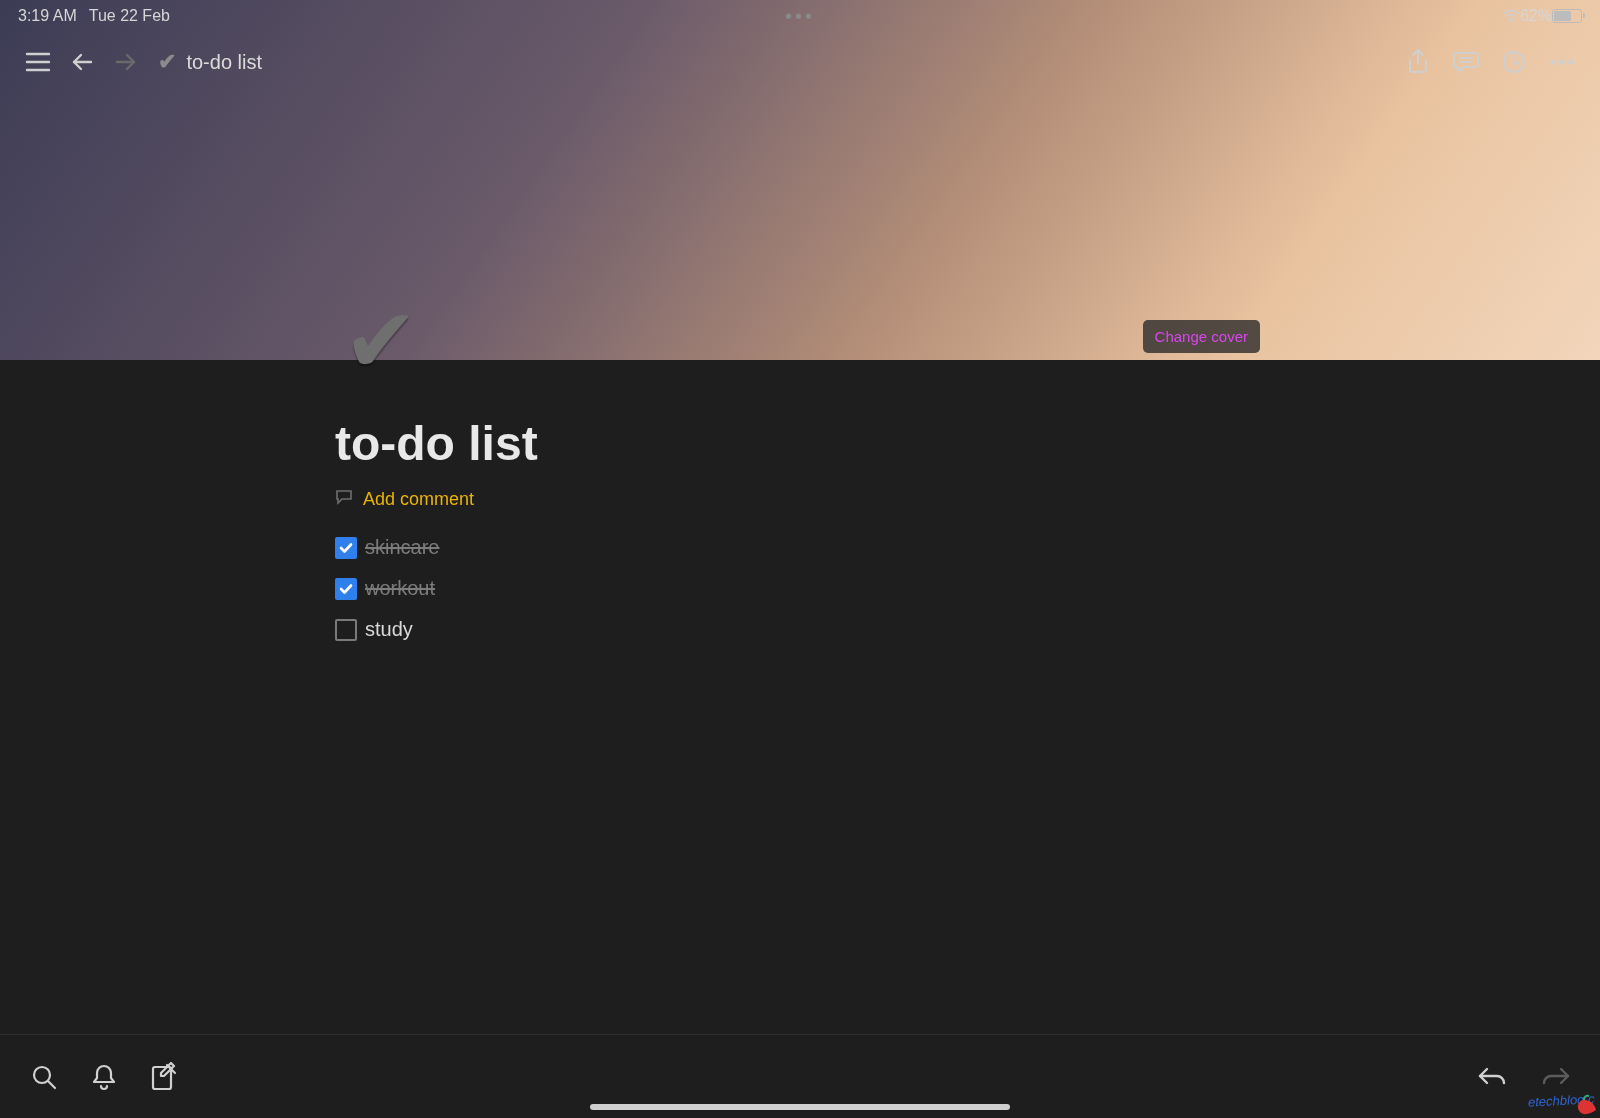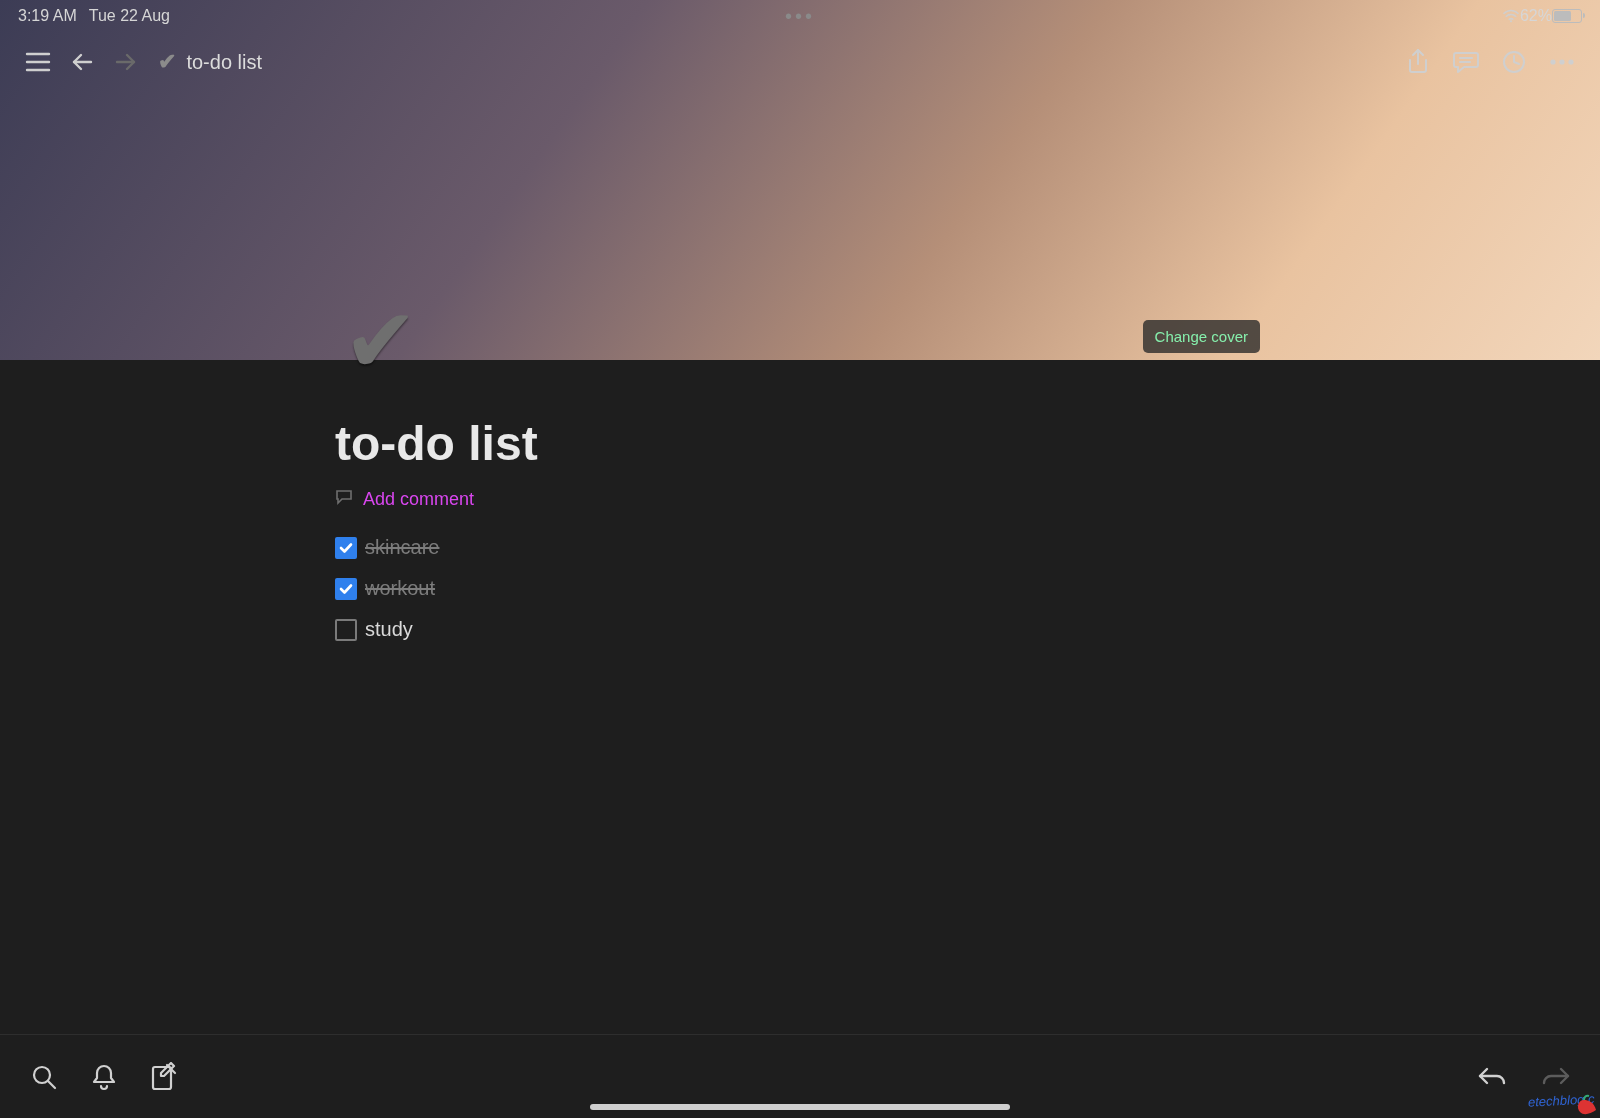--- a/index.html
+++ b/index.html
@@ -128,21 +128,21 @@
       #e9c3a0 80%,
       #f2d6bb 100%);
     z-index: 1;
   }
   .change-cover {
     position: absolute;
     right: 340px;
     top: 320px;
     z-index: 3;
     background: rgba(40,40,40,0.78);
-    color: #86efac;
+    color: #d946ef;
     font-size: 15px;
     padding: 8px 12px;
     border-radius: 5px;
   }
 
   
   .content-wrap {
     position: absolute;
     top: 86px;
     left: 0;
@@ -168,21 +168,21 @@
   .page-title {
     font-size: 48px;
     font-weight: 700;
     color: #e8e8e8;
     margin-bottom: 18px;
   }
   .add-comment {
     display: flex;
     align-items: center;
     gap: 10px;
-    color: #d946ef;
+    color: #eab308;
     font-size: 18px;
     margin-bottom: 26px;
   }
   .todo-list {
     display: flex;
     flex-direction: column;
     gap: 18px;
   }
   .todo-item {
     display: flex;
@@ -274,21 +274,21 @@
     height: 24px;
     z-index: 11;
   }
 </style>
 </head>
 <body>
 
 <div class="status-bar">
   <div class="status-left">
     <span>3:19 AM</span>
-    <span>Tue 22 Aug</span>
+    <span>Tue 22 Feb</span>
   </div>
   <div class="status-center">•••</div>
   <div class="status-right">
     <span class="wifi-icon">
       <svg width="18" height="14" viewBox="0 0 24 18" fill="none" stroke="#cfcfcf" stroke-width="2">
         <path d="M2 6 C8 0 16 0 22 6"></path>
         <path d="M5 10 C9 6 15 6 19 10"></path>
         <path d="M9 14 C11 12 13 12 15 14"></path>
         <circle cx="12" cy="16" r="1.3" fill="#cfcfcf" stroke="none"></circle>
       </svg>

